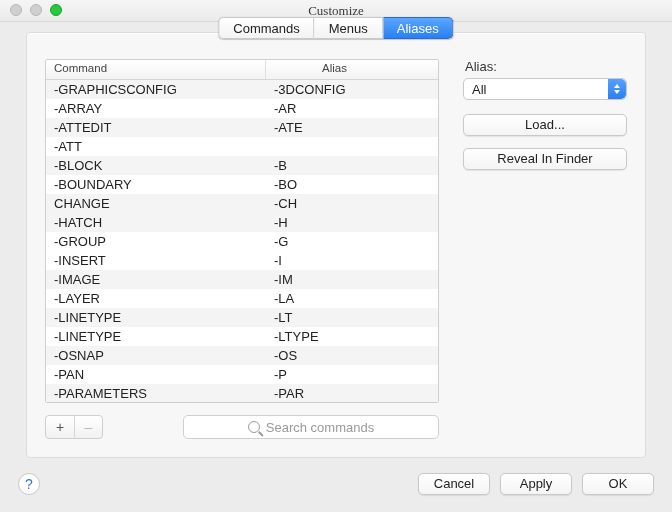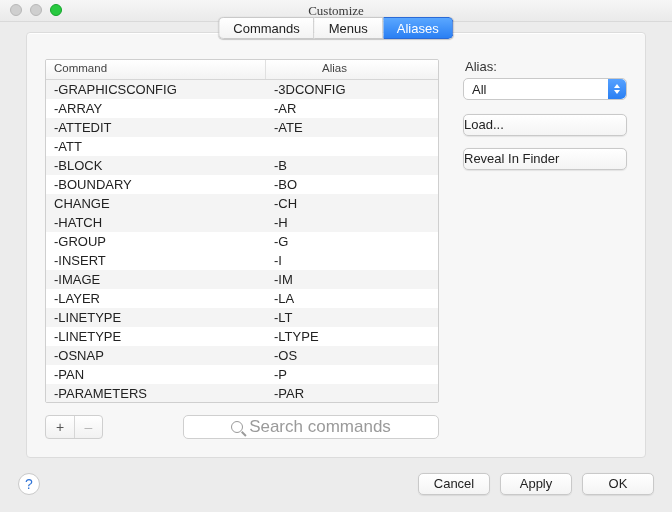--- a/index.html
+++ b/index.html
@@ -150,21 +150,21 @@
     bottom: 18px;
     width: 256px;
     height: 24px;
     border: 1px solid #cfcfcf;
     border-radius: 5px;
     background: #fff;
     display: flex;
     align-items: center;
     justify-content: center;
     color: #9a9a9a;
-    font-size: 17px;
+    font-size: 13px;
     gap: 6px;
   }
   .search .mag {
     width: 12px; height: 12px;
     border: 1.5px solid #9a9a9a;
     border-radius: 50%;
     position: relative;
   }
   .search .mag::after {
     content:"";
@@ -215,21 +215,21 @@
     border-left:3px solid transparent;
     border-right:3px solid transparent;
   }
   .select .arrows::before { border-bottom:4px solid #fff; margin-bottom:2px;}
   .select .arrows::after  { border-top:4px solid #fff;}
   .macbutton {
     height: 22px;
     border: 1px solid #c9c9c9;
     border-radius: 5px;
     background: linear-gradient(#ffffff,#f4f4f4);
-    text-align: left;
+    text-align: center;
     line-height: 20px;
     font-size: 13px;
     margin-bottom: 12px;
     box-shadow: 0 0.5px 1px rgba(0,0,0,0.08);
   }
 
   .footer {
     position: absolute;
     left: 0; right: 0; bottom: 0;
     height: 48px;

